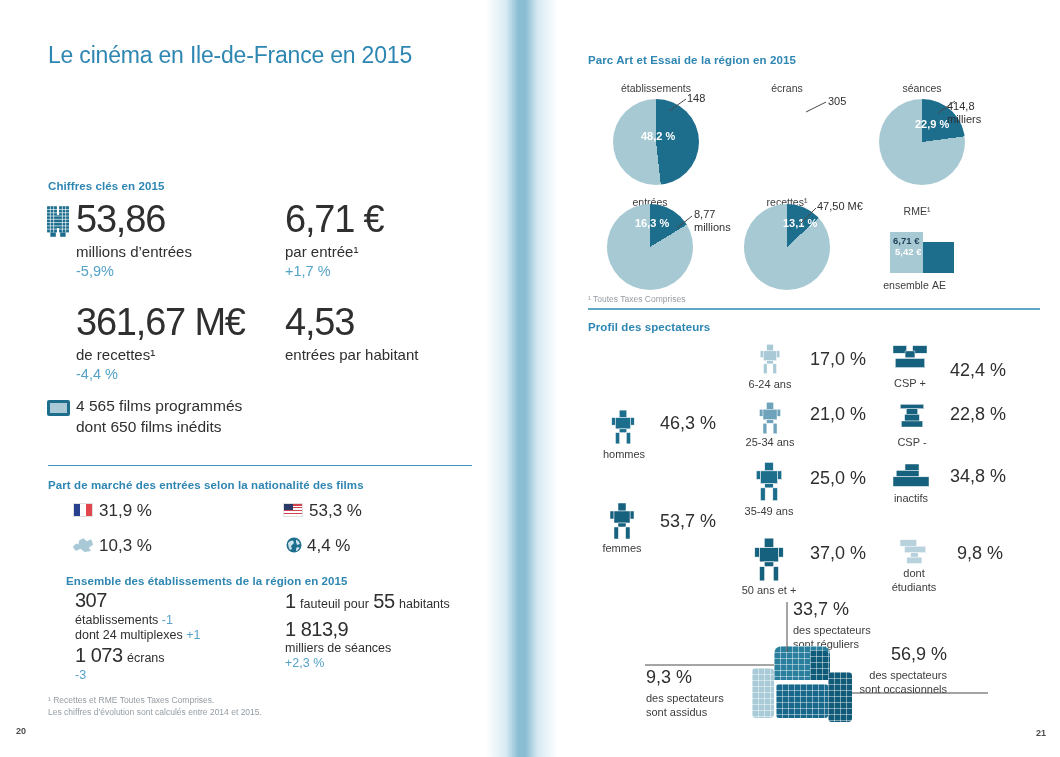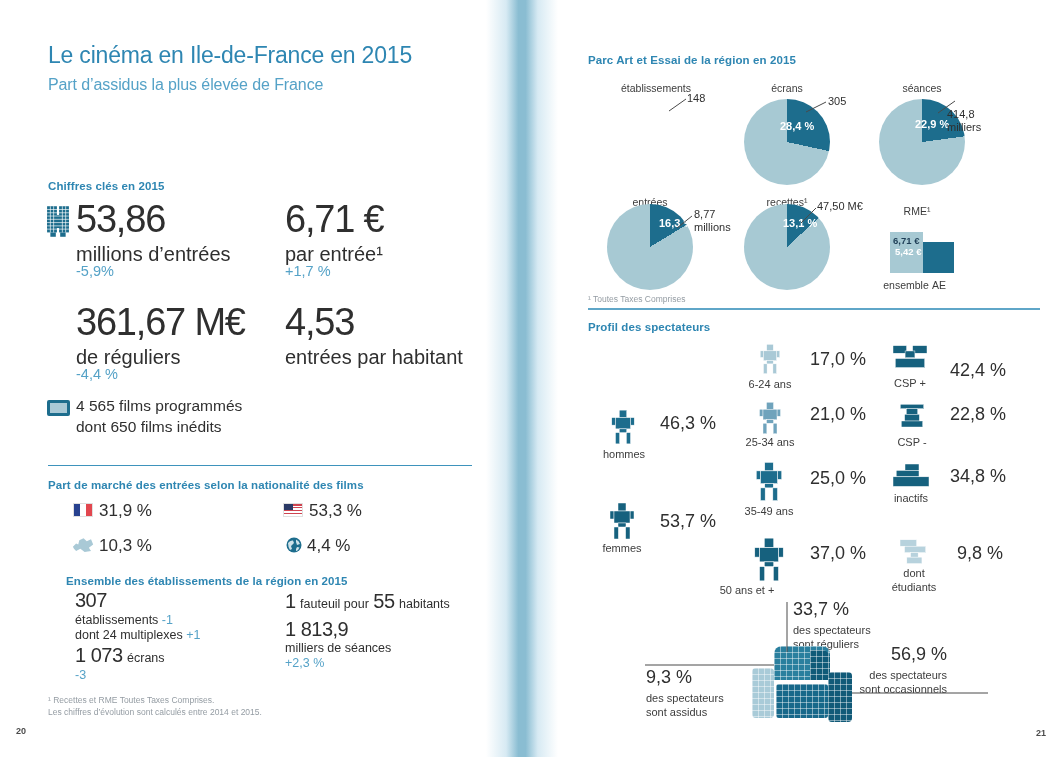--- a/index.html
+++ b/index.html
@@ -12,21 +12,21 @@
   body{font-family:"Liberation Sans","DejaVu Sans",sans-serif;color:var(--ink);}
   .spread{position:relative;width:1060px;height:757px;background:#fff;overflow:hidden;}
   .abs{position:absolute;}
   .spine{position:absolute;top:0;left:486px;width:72px;height:757px;
     background:linear-gradient(to right, rgba(255,255,255,0) 0%, #d7eaf3 28%,
       var(--spine-blue) 45%, var(--spine-blue) 55%, #d7eaf3 72%, rgba(255,255,255,0) 100%);}
   .page-title{font-size:23px;letter-spacing:-.2px;color:var(--blue-heading);}
   .page-subtitle{font-size:16px;letter-spacing:-.1px;color:var(--blue-light);}
   .h-section{font-size:11.5px;font-weight:bold;color:var(--blue-heading);letter-spacing:.1px;}
   .big-num{font-size:38px;letter-spacing:-1.2px;color:var(--ink);line-height:1;}
-  .fig-label{font-size:20px;color:var(--ink);}
+  .fig-label{font-size:15px;color:var(--ink);}
   .fig-change{font-size:14.5px;color:var(--blue-light);}
   .films-note{font-size:15.5px;color:var(--ink);}
   .hr-blue{height:1px;background:#3e93bc;}
   .hr-blue2{height:2px;background:#5fa6c8;}
   .flag-val{font-size:17px;color:var(--ink);}
   .est-num{font-size:20px;letter-spacing:-.5px;color:var(--ink);line-height:1;}
   .est-sub{font-size:12.5px;color:var(--ink);line-height:1.2;}
   .chg{color:var(--blue-light);}
   .note{font-size:8.5px;color:var(--gray-note);line-height:1.45;text-align:right;}
   .pagenum{font-size:9px;font-weight:bold;color:#4c4c4c;}
@@ -64,21 +64,20 @@
       <rect x="3" y="5" width="2" height="1"></rect>
       <rect x="2" y="6" width="1.1" height="3"></rect>
       <rect x="4.9" y="6" width="1.1" height="3"></rect>
     </g>
   </defs>
 </svg>
 
 <div class="spread">
 
   <div class="abs page-title" style="left:48px;top:42px;">Le cinéma en Ile-de-France en 2015</div>
-  <div class="abs page-subtitle" style="left:48px;top:76px;">Part d’assidus la plus élevée de France</div>
 
   <div class="abs h-section" style="left:48px;top:180px;">Chiffres clés en 2015</div>
 
   <svg class="abs" style="left:46px;top:205px;" width="24" height="33" viewBox="0 0 11 14">
     <g fill="#1d6d8d">
       <rect x="0.5" y="0" width="4.5" height="12"></rect>
       <rect x="6" y="0" width="4.5" height="12"></rect>
       <rect x="0.5" y="4" width="10" height="6"></rect>
       <rect x="2" y="12" width="2.5" height="2"></rect>
       <rect x="6.5" y="12" width="2.5" height="2"></rect>
@@ -100,21 +99,21 @@
 
   <div class="abs big-num" style="left:76px;top:200px;">53,86</div>
   <div class="abs fig-label" style="left:76px;top:243px;">millions d’entrées</div>
   <div class="abs fig-change" style="left:76px;top:263px;">-5,9%</div>
 
   <div class="abs big-num" style="left:285px;top:200px;">6,71 €</div>
   <div class="abs fig-label" style="left:285px;top:243px;">par entrée¹</div>
   <div class="abs fig-change" style="left:285px;top:263px;">+1,7 %</div>
 
   <div class="abs big-num" style="left:76px;top:303px;">361,67 M€</div>
-  <div class="abs fig-label" style="left:76px;top:346px;">de réguliers</div>
+  <div class="abs fig-label" style="left:76px;top:346px;">de recettes¹</div>
   <div class="abs fig-change" style="left:76px;top:366px;">-4,4 %</div>
 
   <div class="abs big-num" style="left:285px;top:303px;">4,53</div>
   <div class="abs fig-label" style="left:285px;top:346px;">entrées par habitant</div>
 
   <div class="abs screen-ico" style="left:47px;top:400px;"></div>
   <div class="abs films-note" style="left:76px;top:397px;">4 565 films programmés</div>
   <div class="abs films-note" style="left:76px;top:418px;">dont 650 films inédits</div>
 
   <div class="abs hr-blue" style="left:48px;top:465px;width:424px;"></div>
@@ -171,40 +170,40 @@
 
   <div class="abs note" style="left:48px;top:694px;">¹ Recettes et RME Toutes Taxes Comprises.</div>
   <div class="abs note" style="left:48px;top:706px;">Les chiffres d’évolution sont calculés entre 2014 et 2015.</div>
   <div class="abs pagenum" style="left:16px;top:726px;">20</div>
 
   <div class="spine"></div>
 
   <div class="abs h-section" style="left:588px;top:54px;">Parc Art et Essai de la région en 2015</div>
 
   <div class="abs pie-label" style="left:613px;top:82px;width:86px;">établissements</div>
+  <div class="abs pie" style="left: 613px; top: 99px; background: conic-gradient(var(--dark-teal) 0 48.2%, var(--light-teal) 0);">
+    <span class="pie-pct" style="left:28px;top:31px;">48,2 %</span>
+  </div>
   <div class="abs callout" style="left:687px;top:92px;">148</div>
 
   <div class="abs pie-label" style="left:744px;top:82px;width:86px;">écrans</div>
-  <div class="abs pie" style="left: 744px; top: 99px; background: conic-gradient(var(--dark-teal) 0 28.4%, var(--light-teal) 0);">
-    <span class="pie-pct" style="left:36px;top:21px;">28,4 %</span>
-  </div>
   <div class="abs callout" style="left:828px;top:95px;">305</div>
 
   <div class="abs pie-label" style="left:879px;top:82px;width:86px;">séances</div>
   <div class="abs pie" style="left: 879px; top: 99px; background: conic-gradient(var(--dark-teal) 0 22.9%, var(--light-teal) 0);">
     <span class="pie-pct" style="left:36px;top:19px;">22,9 %</span>
   </div>
-  <div class="abs callout" style="left:947px;top:108px;">
+  <div class="abs callout" style="left:947px;top:100px;">
     <div>414,8</div>
     <div>milliers</div>
   </div>
 
   <div class="abs pie-label" style="left:607px;top:196px;width:86px;">entrées</div>
   <div class="abs pie" style="left: 607px; top: 204px; background: conic-gradient(var(--dark-teal) 0 16.3%, var(--light-teal) 0);">
-    <span class="pie-pct" style="left:52px;top:13px;">16,3 %</span>
+    <span class="pie-pct" style="left:28px;top:13px;">16,3 %</span>
   </div>
   <div class="abs callout" style="left:694px;top:208px;">
     <div>8,77</div>
     <div>millions</div>
   </div>
 
   <div class="abs pie-label" style="left:744px;top:196px;width:86px;">recettes¹</div>
   <div class="abs pie" style="left: 744px; top: 204px; background: conic-gradient(var(--dark-teal) 0 13.1%, var(--light-teal) 0);">
     <span class="pie-pct" style="left:39px;top:13px;">13,1 %</span>
   </div>
@@ -250,21 +249,21 @@
   <svg class="abs" style="left:752px;top:462px;" width="34" height="39" viewBox="0 0 8 9">
     <use href="#px-person" fill="#1d6d8d" stroke="#ffffff" stroke-width="0.12"></use>
   </svg>
   <div class="abs pct-big" style="left:810px;top:468px;">25,0 %</div>
   <div class="abs small-label" style="left:739px;top:505px;width:60px;">35-49 ans</div>
 
   <svg class="abs" style="left:750px;top:538px;" width="38" height="43" viewBox="0 0 8 9">
     <use href="#px-person" fill="#16617e" stroke="#ffffff" stroke-width="0.12"></use>
   </svg>
   <div class="abs pct-big" style="left:810px;top:543px;">37,0 %</div>
-  <div class="abs small-label" style="left:715px;top:584px;width:64px;">50 ans et +</div>
+  <div class="abs small-label" style="left:737px;top:584px;width:64px;">50 ans et +</div>
 
   <svg class="abs" style="left:893px;top:344px;" width="34" height="26" viewBox="0 0 9 6">
     <g fill="#16617e" stroke="#ffffff" stroke-width="0.12">
       <rect x="0" y="0" width="3.6" height="2"></rect>
         <rect x="5.2" y="0" width="3.8" height="2"></rect>
       <rect x="3.2" y="1.4" width="2.6" height="1.8"></rect>
         <rect x="0.6" y="3.4" width="7.8" height="2.4"></rect>
     </g>
   </svg>
   <div class="abs pct-big" style="left:950px;top:360px;">42,4 %</div>

